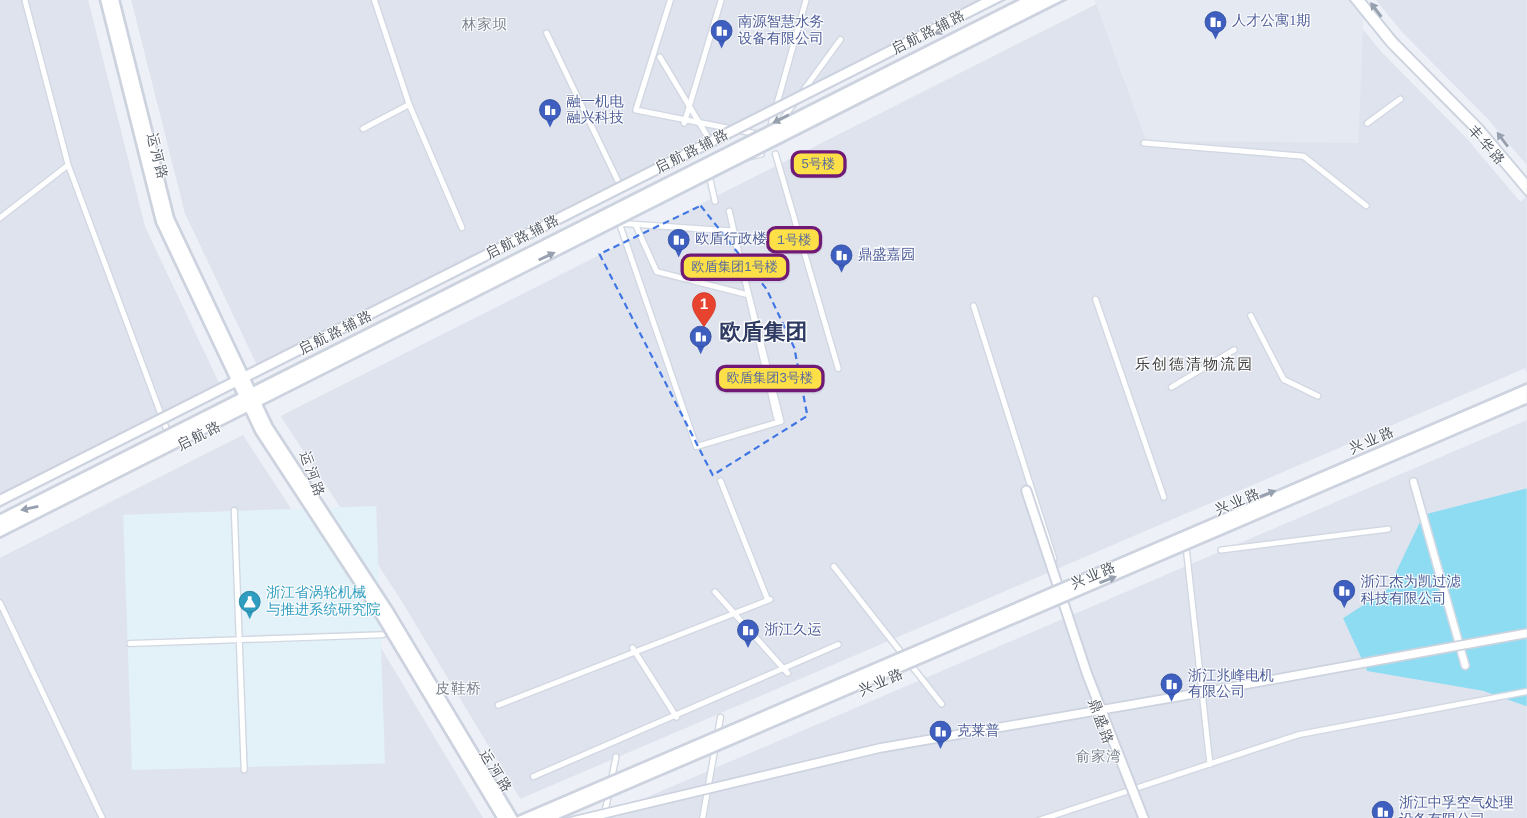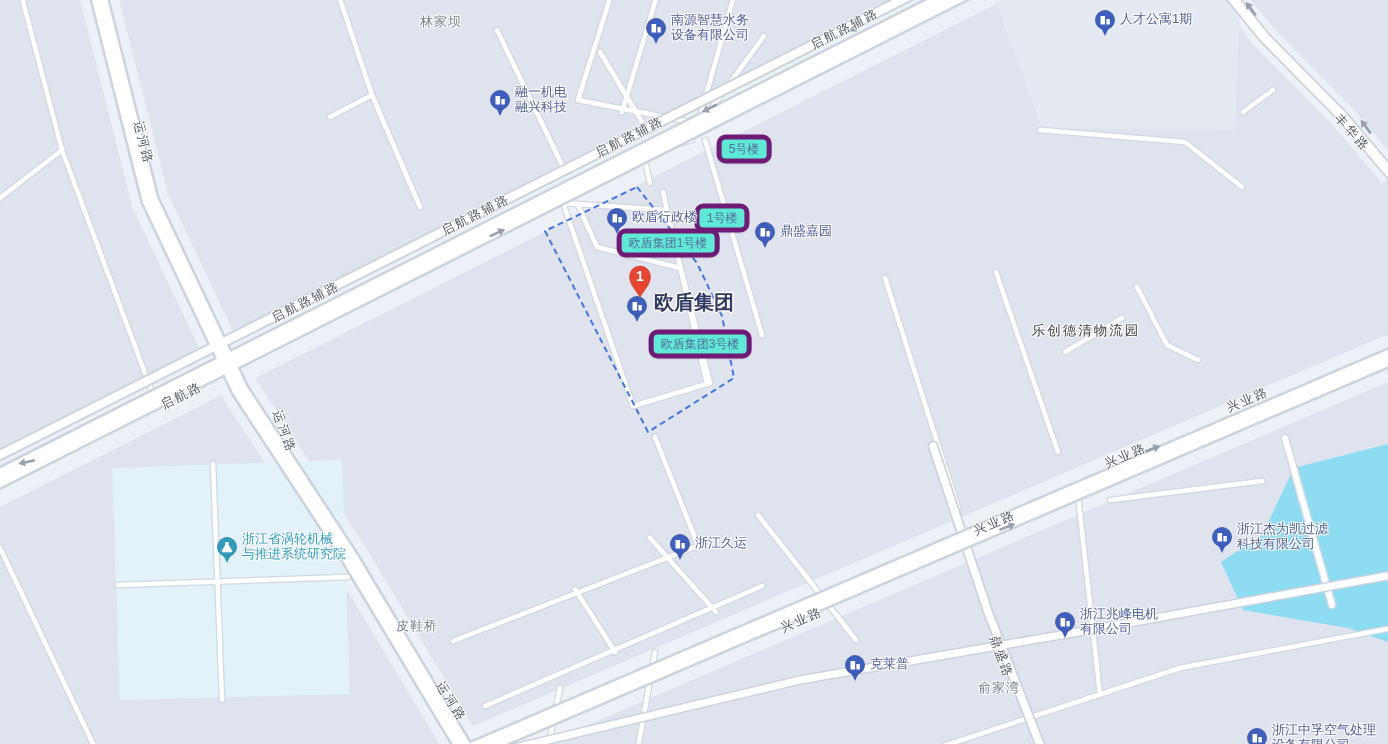--- a/index.html
+++ b/index.html
@@ -6,25 +6,25 @@
   body{font-family:"Liberation Sans","DejaVu Sans",sans-serif;}
   #map{position:relative;width:1388px;height:744px;background:#dee3ee;overflow:hidden;}
   #map svg.base{position:absolute;left:0;top:0;}
   .lbl{position:absolute;white-space:nowrap;transform:translate(-50%,-50%);
        text-shadow:-1px -1px 0 #fff,1px -1px 0 #fff,-1px 1px 0 #fff,1px 1px 0 #fff,0 0 3px #fff;}
   .road-label{color:#4e5560;font-size:12.5px;letter-spacing:2.5px;font-weight:500;}
   .place-label{color:#78808d;font-size:13px;letter-spacing:1px;}
   .area-label{color:#404040;font-size:13.5px;letter-spacing:2px;}
   .poi{position:absolute;}
   .poi-text{position:absolute;left:26px;top:1px;white-space:nowrap;color:#4d5d99;font-size:13px;line-height:15px;
-       text-shadow:-1px -1px 0 #fff,1px -1px 0 #fff,-1px 1px 0 #fff,1px 1px 0 #fff,0 0 3px #fff;}
+       text-shadow:-1px -1px 0 #fff,1px -1px 0 #fff,-1px 1px 0 #fff,1px 1px 0 #fff,0 0 3px #fff;font-family:Liberation Serif, serif;}
   .poi-text.two{top:-6px;}
   .poi-text.teal{color:#2f9dbf;}
   .poi-text.selected{font-size:20px;font-weight:700;color:#2f3b63;top:-1px;left:28px;}
-  .bubble{position:absolute;transform:translate(-50%,-50%);background:#5eead4;border:5px solid #701a75;
+  .bubble{position:absolute;transform:translate(-50%,-50%);background:#fde047;border:3px solid #701a75;
        border-radius:9px;padding:1px 7px;font-size:12px;color:#5b6b9d;white-space:nowrap;box-shadow:0 1px 1px rgba(60,70,100,.08);}
   .marker-number{position:absolute;left:0;top:4px;width:26px;text-align:center;color:#fff;font-size:14px;font-weight:700;}
 </style>
 </head>
 <body>
 
 <div id="map">
 
   <svg class="base" width="1388" height="744" viewBox="0 0 1388 744">
 
@@ -208,21 +208,21 @@
         <path d="M11 26 L6.5 16.5 L15.5 16.5 Z" fill="#2f9dbf"></path>
         <circle cx="11" cy="10" r="9.5" fill="#2f9dbf" stroke="#22819e" stroke-width="0.8"></circle>
         <path d="M9.3 5 h3.4 v3 l3.4 5.6 a1.1 1.1 0 0 1 -1 1.7 h-8.2 a1.1 1.1 0 0 1 -1 -1.7 l3.4 -5.6 Z" fill="#fff"></path>
       </svg>
     <div class="poi-text two teal">
         <span style="display:block">浙江省涡轮机械</span>
         <span style="display:block">与推进系统研究院</span>
       </div>
   </div>
 
-  <div class="poi" style="left:669px;top:534px;text-align:right;">
+  <div class="poi" style="left:669px;top:563px;text-align:right;">
     <svg width="22" height="27">
         <path d="M11 26 L6.5 16.5 L15.5 16.5 Z" fill="#3e5fc0"></path>
         <circle cx="11" cy="10" r="9.5" fill="#3e5fc0" stroke="#32509f" stroke-width="0.8"></circle>
         <rect x="6.5" y="6" width="4.6" height="8.5" rx="0.5" fill="#fff"></rect>
         <rect x="12.4" y="9" width="3.4" height="5.5" rx="0.5" fill="#fff"></rect>
       </svg>
     <div class="poi-text"><span>浙江久运</span></div>
   </div>
 
   <div class="poi" style="left:844px;top:655px;">

